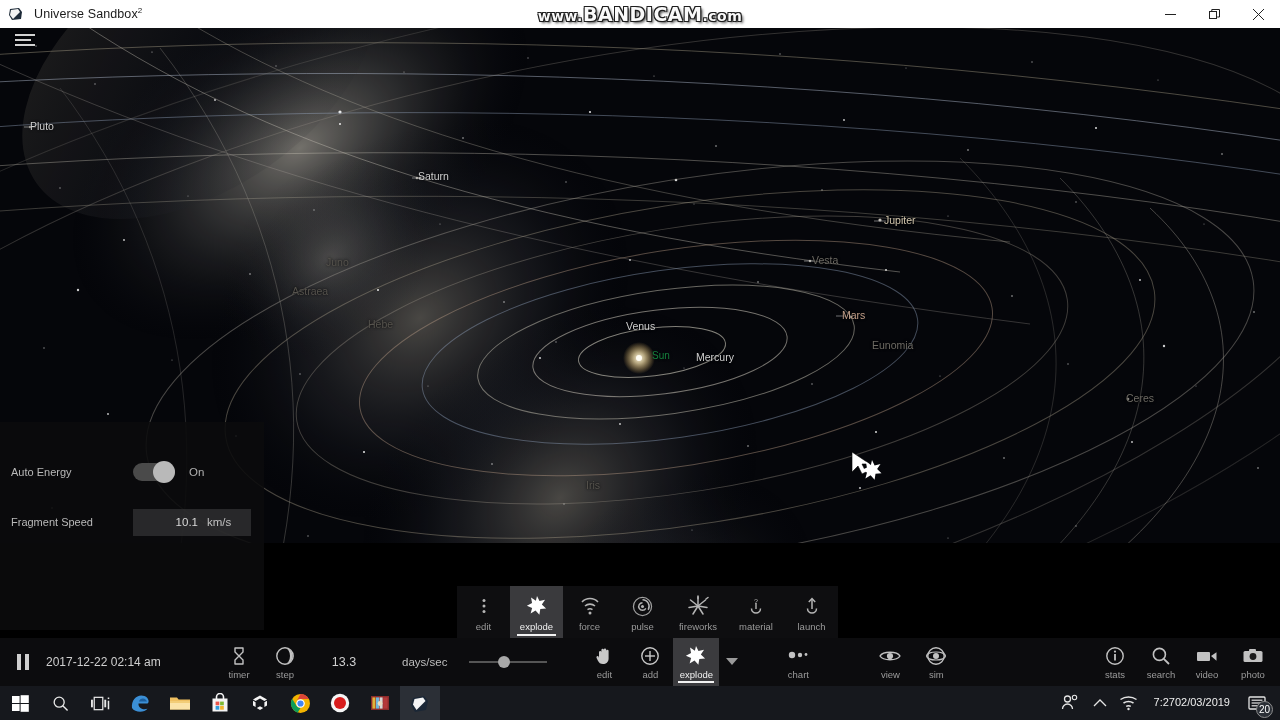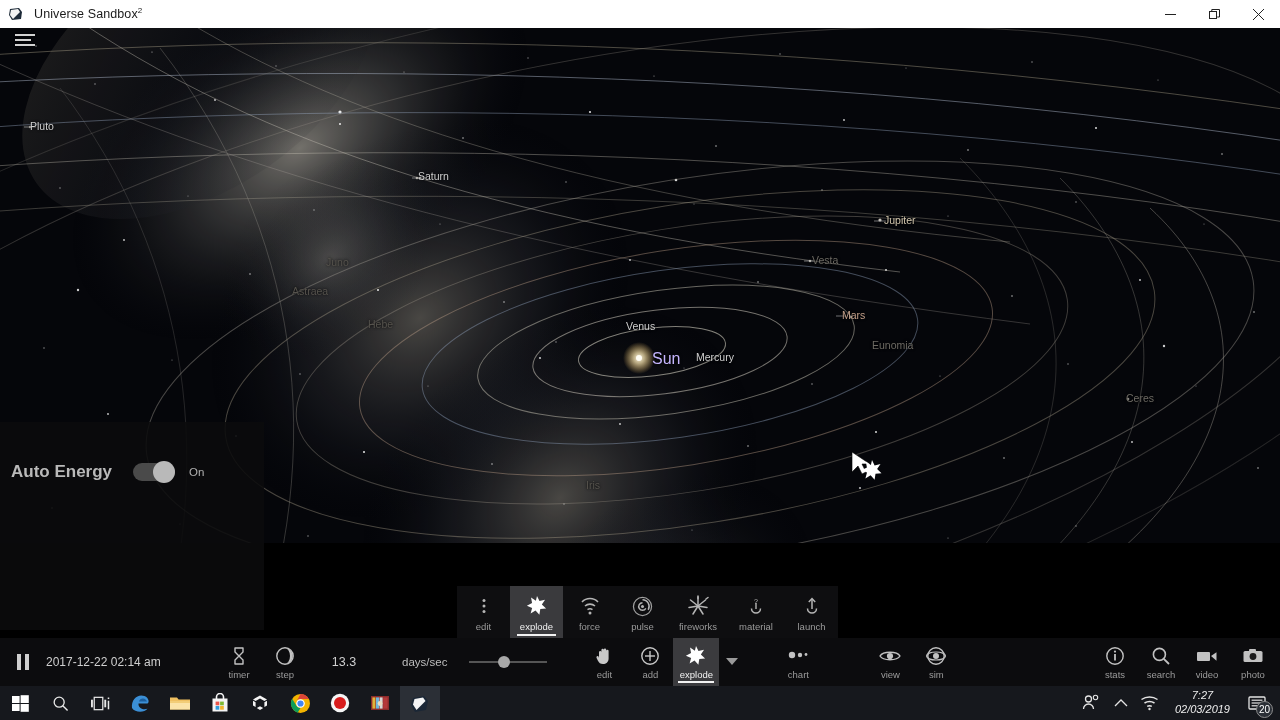--- a/index.html
+++ b/index.html
@@ -45,39 +45,39 @@
   .space svg { position: absolute; top: 0; left: 0; }
   .label {
     position: absolute; font-size: 10.5px; color: #cfcfcf;
     white-space: nowrap; text-shadow: 0 0 3px #000;
     font-family: "Liberation Sans", sans-serif;
   }
   .label.dim { color: #6d6a63; }
   .label.faint { color: #55524c; }
   .label.mars { color: #c4a08a; }
   .label.jup { color: #cfc3ab; }
-  .label.sun { color: #c4b5fd; font-size: 16px; }
+  .label.sun { color: #15803d; font-size: 10px; }
 
   .hamburger { position: absolute; left: 15px; top: 6px; width: 20px; cursor: pointer; z-index: 12; }
   .hamburger span { display: block; height: 2px; background: #d2d2d2; margin-bottom: 3px; box-shadow: 0 0 2px #000; }
   .hamburger span:nth-child(2) { width: 16px; }
   .hamburger span:nth-child(3) { margin-bottom: 0; }
 
   
   .cursor { position: absolute; left: 850px; top: 422px; z-index: 30; pointer-events: none; }
 
   
   .settings {
     position: absolute; left: 0; top: 422px; width: 264px; height: 208px;
     background: rgba(11,11,12,.88); z-index: 20;
     padding: 16px 0 0 0;
   }
   .settings h2 { font-size: 17px; font-weight: normal; color: #d6d6d6; padding: 10px 0 0 11px; letter-spacing: .2px; }
   .srow { display: flex; align-items: center; height: 32px; margin-top: 18px; padding-left: 11px; }
-  .srow .slabel { font-size: 17px; color: #b9b9b9; width: 122px; font-weight: bold; }
+  .srow .slabel { font-size: 11px; color: #b9b9b9; width: 122px; }
   .toggle { width: 42px; height: 18px; border-radius: 9px; background: #4a4a4a; position: relative; cursor: pointer; }
   .toggle i { position: absolute; right: 0; top: -2px; width: 22px; height: 22px; border-radius: 50%; background: #b9b9b9; }
   .toggle-state { font-size: 11.5px; color: #b0b0b0; margin-left: 14px; }
   .field {
     width: 118px; height: 27px; background: rgba(52,52,54,.72);
     display: flex; align-items: center; justify-content: flex-end;
     padding-right: 6px; cursor: text;
   }
   .field .val { font-size: 11.5px; color: #d8d8d8; }
   .field .unit { font-size: 11.5px; color: #c0c0c0; margin-left: 9px; min-width: 38px; text-align: left; }
@@ -125,21 +125,21 @@
 
   
   .taskbar {
     position: absolute; left: 0; top: 686px; width: 1280px; height: 34px;
     background: #16181d; display: flex; align-items: center; z-index: 50;
   }
   .tbicon { width: 40px; height: 34px; display: flex; align-items: center; justify-content: center; cursor: pointer; }
   .tbicon.active { background: #2b2f36; }
   .tray { margin-left: auto; display: flex; align-items: center; height: 34px; padding-right: 6px; }
   .tray > div { display: flex; align-items: center; justify-content: center; cursor: pointer; }
-  .clock { display: flex; flex-direction: column; align-items: center; justify-content: center; padding: 0 10px; line-height: 1.25; font-style: italic; }
+  .clock { display: flex; align-items: center; justify-content: center; padding: 0 10px; line-height: 1.25; }
   .clock .t, .clock .d { font-size: 11px; color: #eee; }
   .notif { position: relative; width: 34px; height: 34px; display: flex; align-items: center; justify-content: center; }
   .badge {
     position: absolute; right: 1px; bottom: 2px; min-width: 17px; height: 17px; border-radius: 50%;
     background: #2b2f36; border: 1px solid #8d8d8d; color: #fff; font-size: 10px;
     display: flex; align-items: center; justify-content: center;
   }
 </style>
 </head>
 <body>
@@ -170,20 +170,23 @@
       </div>
       <div class="win-btn">
         <svg width="11" height="11" viewBox="0 0 11 11">
             <line x1="0" y1="0" x2="11" y2="11" stroke="#222" stroke-width="1"></line>
             <line x1="11" y1="0" x2="0" y2="11" stroke="#222" stroke-width="1"></line>
           </svg>
       </div>
     </div>
   </div>
 
+  <div class="bandicam">
+    <span><span class="small">www.</span><span>BANDICAM</span><span class="small">.com</span></span>
+  </div>
 
   <div class="space">
     <svg width="1280" height="658" viewBox="0 0 1280 658">
       <defs>
         <radialGradient id="mw" cx="50%" cy="50%" r="50%">
           <stop offset="0%" stop-color="#d8d2c4" stop-opacity=".55"></stop>
           <stop offset="45%" stop-color="#8d8c87" stop-opacity=".28"></stop>
           <stop offset="100%" stop-color="#0a0c12" stop-opacity="0"></stop>
         </radialGradient>
         <radialGradient id="mw2" cx="50%" cy="50%" r="50%">
@@ -394,20 +397,27 @@
 
     <div class="srow">
       <div class="slabel">Auto Energy</div>
       <div class="toggle">
           <i></i>
         </div>
       <div class="toggle-state">On</div>
     </div>
 
 
+    <div class="srow">
+      <div class="slabel">Fragment Speed</div>
+      <div class="field">
+        <span class="val">10.1</span>
+        <span class="unit">km/s</span>
+      </div>
+    </div>
   </div>
 
   <div class="subbar">
     <div class="subitem">
       <div class="ico">
         <svg width="18" height="18" viewBox="0 0 18 18">
             <circle cx="9" cy="3.5" r="1.5" fill="#b5b5b5"></circle>
             <circle cx="9" cy="9" r="1.5" fill="#b5b5b5"></circle>
             <circle cx="9" cy="14.5" r="1.5" fill="#b5b5b5"></circle>
           </svg>

